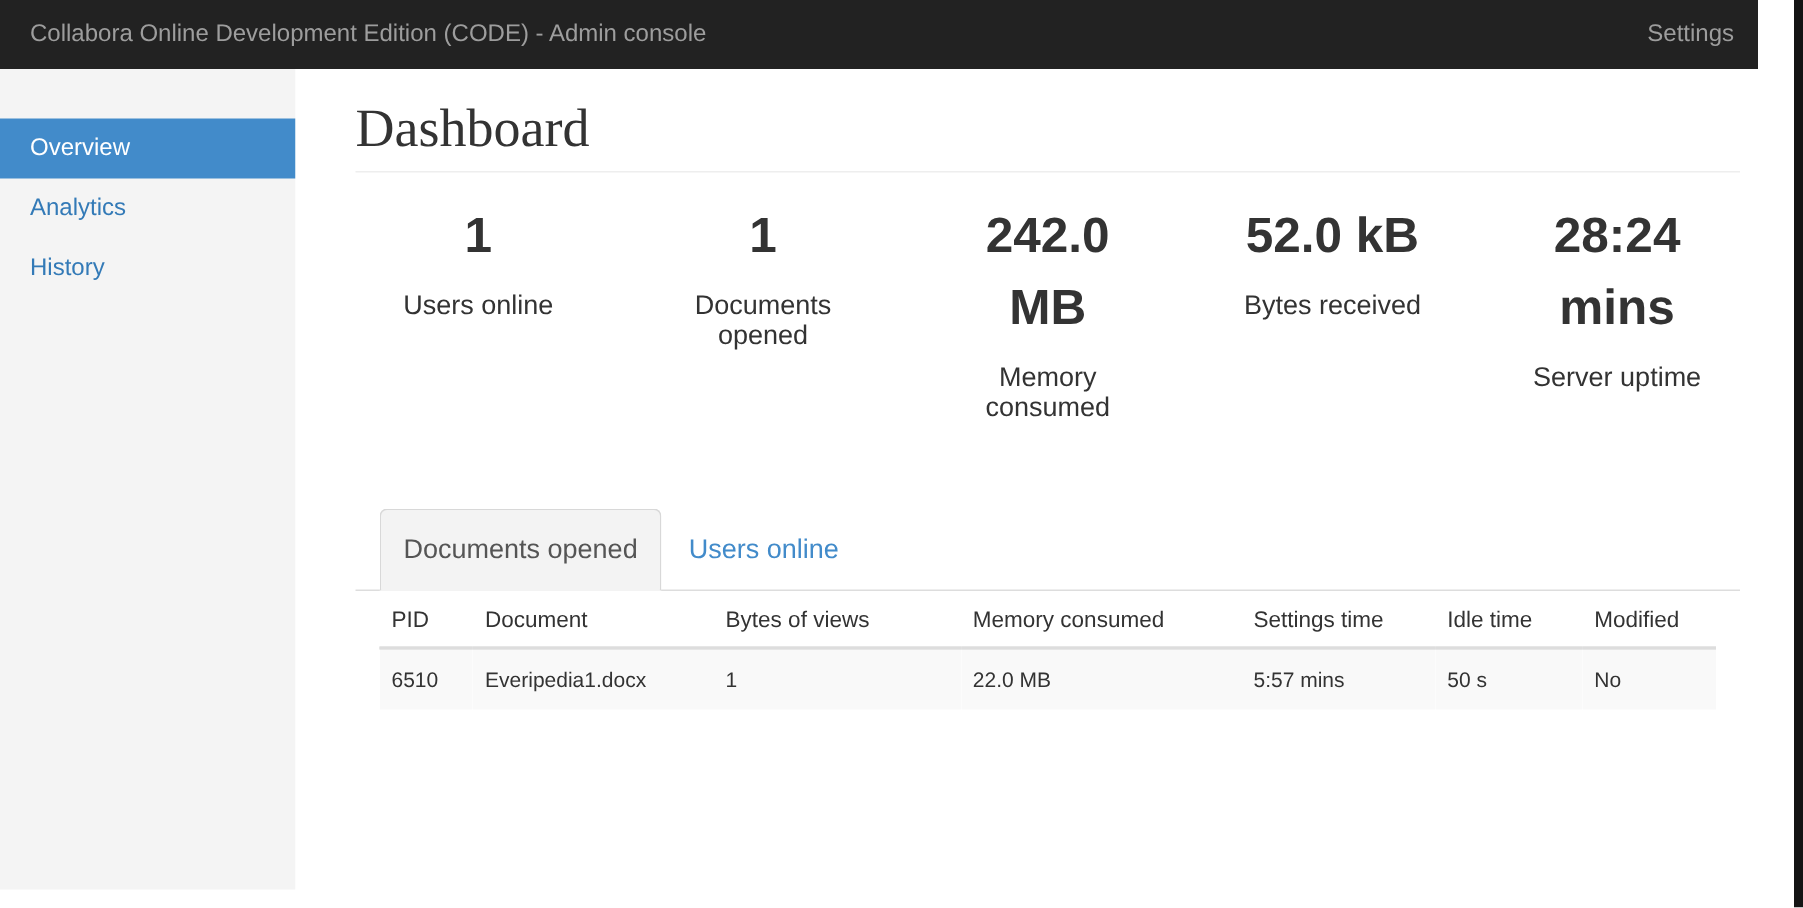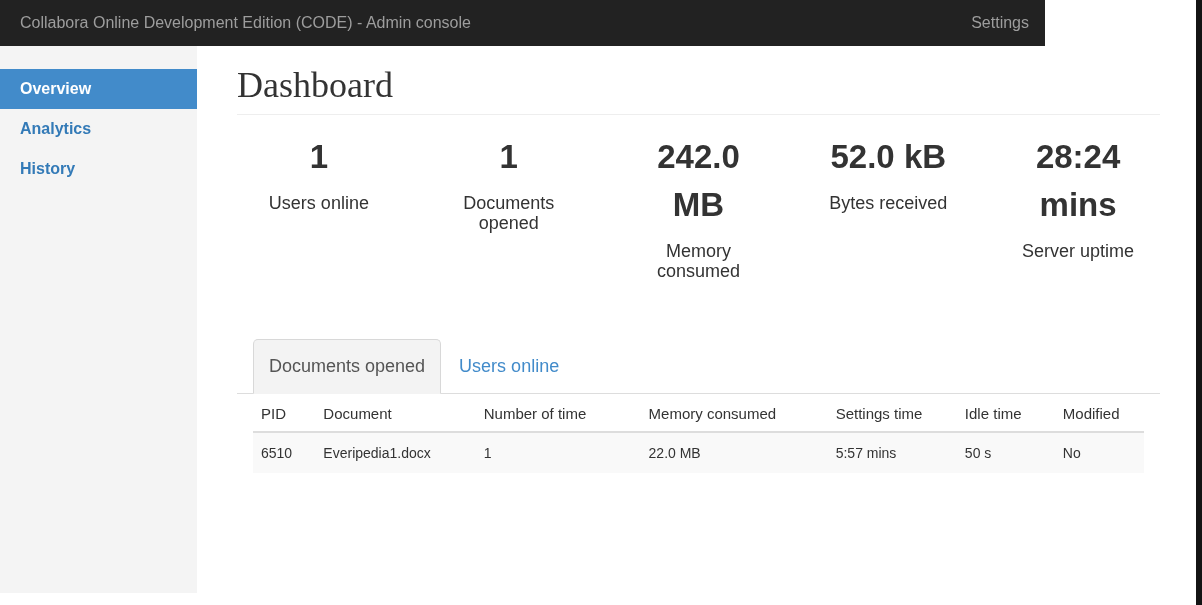--- a/index.html
+++ b/index.html
@@ -9,30 +9,30 @@
     --stripe:#f9f9f9; --scrollbar:#141414; --heading-border:#eeeeee;
   }
   *{box-sizing:border-box; margin:0; padding:0;}
   html,body{width:1202px; height:605px; overflow:hidden;}
   body{
     font-family:"Liberation Sans", sans-serif;
     background:#ffffff; color:var(--text); position:relative;
   }
   
   .navbar{
-    position:absolute; left:0; top:0; width:1045px; height:46px;
+    position:absolute; left:0; top:0; width:1172px; height:46px;
     background:var(--navbar-bg); display:flex; align-items:center;
     justify-content:space-between; padding:0 16px 0 20px;
   }
   .nav-title{font-size:16px; color:var(--navbar-text); white-space:nowrap;}
   .nav-settings{font-size:16px; color:var(--navbar-text); cursor:pointer; white-space:nowrap;}
   
   .sidebar{
     position:absolute; left:0; top:46px; bottom:12px; width:197px;
-    background:var(--sidebar-bg); padding-top:23px;font-weight:bold;
+    background:var(--sidebar-bg); padding-top:33px;
   }
   .side-item{
     display:block; padding:11px 20px; font-size:16px; line-height:18px;
     color:var(--link); cursor:pointer;
   }
   .side-item.active{background:var(--accent); color:#ffffff;}
   
   .main{
     position:absolute; left:197px; right:6px; top:46px; bottom:0;
     background:#ffffff; padding:20px 36px 0 40px; overflow:hidden;
@@ -143,21 +143,21 @@
         <col style="width:18.5%">
       <col style="width:21%">
         <col style="width:14.5%">
         <col style="width:11%">
       <col style="width:10%">
     </colgroup>
     <thead>
       <tr>
         <th>PID</th>
         <th>Document</th>
-        <th>Number of time</th>
+        <th>Bytes of views</th>
         <th>Memory consumed</th>
         <th>Settings time</th>
         <th>Idle time</th>
         <th>Modified</th>
       </tr>
     </thead>
     <tbody>
       <tr>
         <td>6510</td>
         <td>Everipedia1.docx</td>

